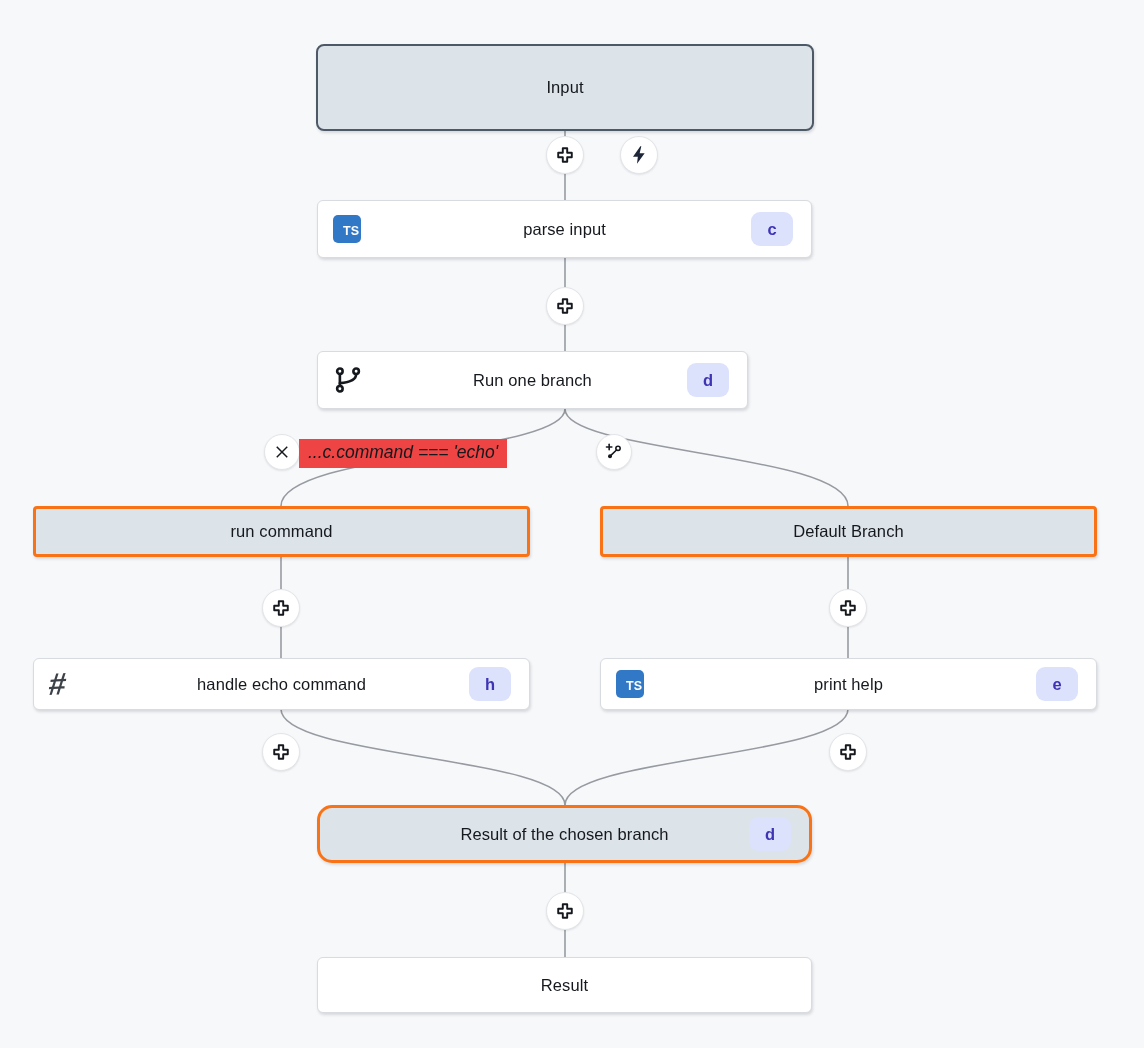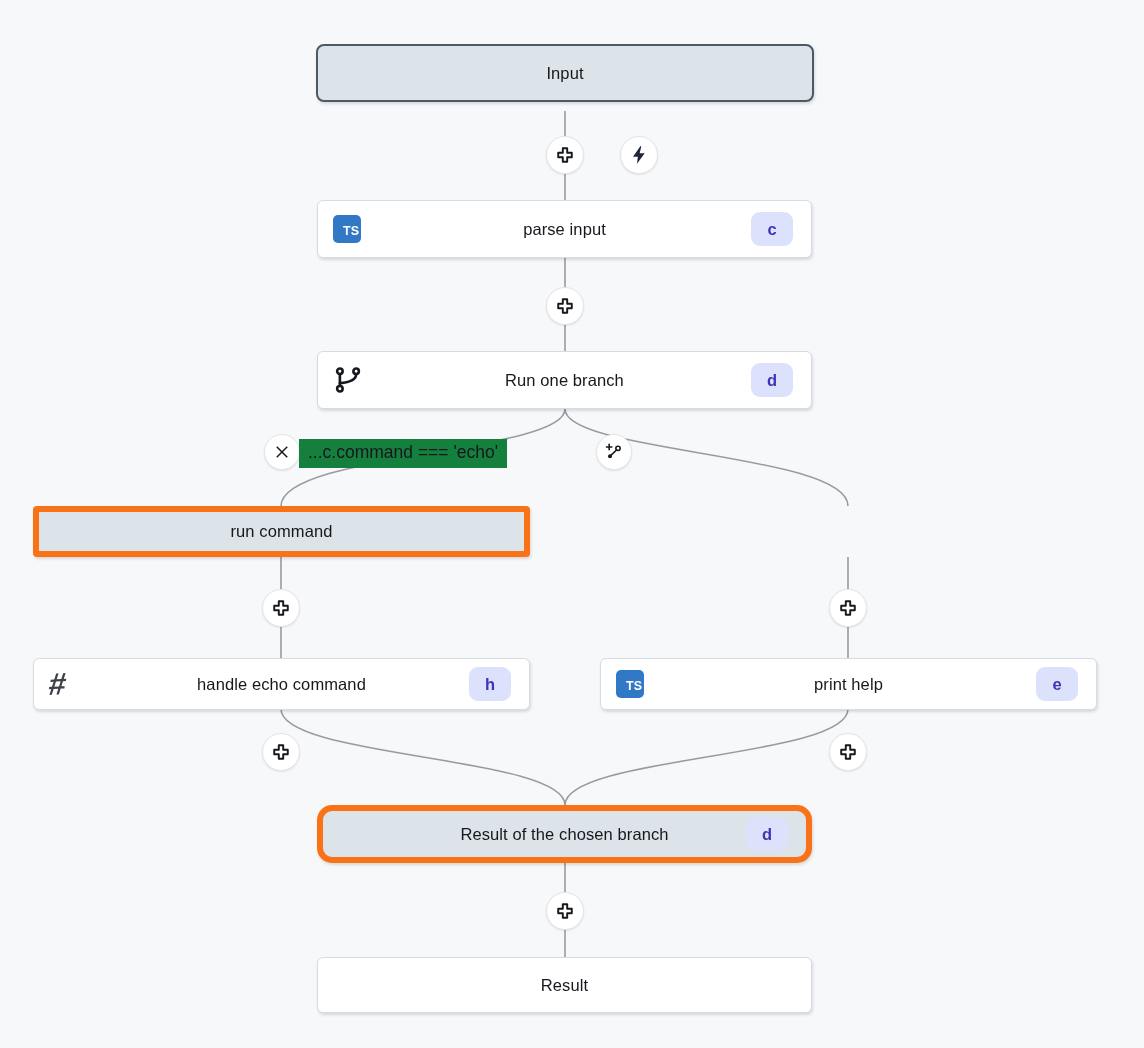--- a/index.html
+++ b/index.html
@@ -25,21 +25,21 @@
     box-shadow:1px 2px 3px rgba(20,30,40,0.14);
     box-sizing:border-box;
     cursor:pointer;
   }
   .node .label{
     font-size:16.5px;color:#15181d;letter-spacing:.1px;
     text-align:center;width:100%;
   }
   .node.gray{
     background:#dce3e9;
-    border:6px solid #f97316;
+    border:3px solid #f97316;
     border-radius:4px;
   }
   .node.input-node{
     background:#dce3e9;
     border:2.5px solid #4d5966;
     border-radius:8px;
   }
   .node-icon{
     position:absolute;left:15px;top:50%;transform:translateY(-50%);
     display:flex;align-items:center;justify-content:center;
@@ -68,44 +68,44 @@
     position:absolute;z-index:3;
     width:38px;height:38px;border-radius:50%;
     background:#ffffff;border:1px solid #e3e5e9;
     box-shadow:0 1px 2px rgba(20,30,40,0.10);
     display:flex;align-items:center;justify-content:center;
     box-sizing:border-box;cursor:pointer;
   }
   .port.small{width:36px;height:36px;}
   .cond-label{
     position:absolute;z-index:3;
-    background:#15803d;
+    background:#ef4444;
     padding:3px 9px 5px 9px;
     font-size:17.5px;color:#15181d;
-    white-space:nowrap;cursor:pointer;
+    white-space:nowrap;cursor:pointer;font-style:italic;
   }
 </style>
 </head>
 <body>
 
 <div class="canvas">
 
   <svg class="edges" width="1144" height="1048">
     <path class="edge" d="M565 111 V200"></path>
     <path class="edge" d="M565 258 V351"></path>
     <path class="edge" d="M565 409 C565 453 281 453 281 506"></path>
     <path class="edge" d="M565 409 C565 453 848 453 848 506"></path>
     <path class="edge" d="M281 557 V658"></path>
     <path class="edge" d="M848 557 V658"></path>
     <path class="edge" d="M281 709 C281 758 565 756 565 805"></path>
     <path class="edge" d="M848 709 C848 758 565 756 565 805"></path>
     <path class="edge" d="M565 863 V957"></path>
   </svg>
 
-  <div class="node input-node" style="left:316px;top:44px;width:498px;height:58px;">
+  <div class="node input-node" style="left:316px;top:44px;width:498px;height:87px;">
     <span class="label">Input</span>
   </div>
 
   <div class="port" style="left:546px;top:136px;">
     <svg width="22" height="22" viewBox="0 0 24 24">
       <path d="M9.6 4.6 h4.8 v5 h5 v4.8 h-5 v5 h-4.8 v-5 h-5 v-4.8 h5 z" fill="#ffffff" stroke="#15181d" stroke-width="2.1" stroke-linejoin="round"></path>
     </svg>
   </div>
 
   <div class="port" style="left:620px;top:136px;">
@@ -121,21 +121,21 @@
     <span class="label">parse input</span>
     <span class="badge">c</span>
   </div>
 
   <div class="port" style="left:546px;top:287px;">
     <svg width="22" height="22" viewBox="0 0 24 24">
       <path d="M9.6 4.6 h4.8 v5 h5 v4.8 h-5 v5 h-4.8 v-5 h-5 v-4.8 h5 z" fill="#ffffff" stroke="#15181d" stroke-width="2.1" stroke-linejoin="round"></path>
     </svg>
   </div>
 
-  <div class="node" style="left:317px;top:351px;width:495px;height:58px;">
+  <div class="node" style="left:317px;top:351px;width:431px;height:58px;">
     <span class="node-icon">
       <svg width="30" height="30" viewBox="0 0 24 24" fill="none" stroke="#15181d" stroke-width="2.1" stroke-linecap="round">
         <circle cx="5.5" cy="5" r="2.2"></circle>
         <circle cx="5.5" cy="19" r="2.2"></circle>
         <circle cx="18.5" cy="5" r="2.2"></circle>
         <line x1="5.5" y1="7.4" x2="5.5" y2="16.6"></line>
         <path d="M5.5 14.5 C12 14 18.5 12.5 18.5 7.4"></path>
       </svg>
     </span>
     <span class="label">Run one branch</span>
@@ -158,20 +158,23 @@
       <line x1="7.6" y1="16.6" x2="15" y2="9.6" stroke="#15181d" stroke-width="1.9" stroke-linecap="round"></line>
       <circle cx="7.2" cy="17.2" r="2.4" fill="#15181d"></circle>
       <circle cx="16.8" cy="7.6" r="2.6" fill="none" stroke="#15181d" stroke-width="1.9"></circle>
     </svg>
   </div>
 
   <div class="node gray" style="left:33px;top:506px;width:497px;height:51px;">
     <span class="label">run command</span>
   </div>
 
+  <div class="node gray" style="left:600px;top:506px;width:497px;height:51px;">
+    <span class="label">Default Branch</span>
+  </div>
 
   <div class="port" style="left:262px;top:589px;">
     <svg width="22" height="22" viewBox="0 0 24 24">
       <path d="M9.6 4.6 h4.8 v5 h5 v4.8 h-5 v5 h-4.8 v-5 h-5 v-4.8 h5 z" fill="#ffffff" stroke="#15181d" stroke-width="2.1" stroke-linejoin="round"></path>
     </svg>
   </div>
 
   <div class="port" style="left:829px;top:589px;">
     <svg width="22" height="22" viewBox="0 0 24 24">
       <path d="M9.6 4.6 h4.8 v5 h5 v4.8 h-5 v5 h-4.8 v-5 h-5 v-4.8 h5 z" fill="#ffffff" stroke="#15181d" stroke-width="2.1" stroke-linejoin="round"></path>

